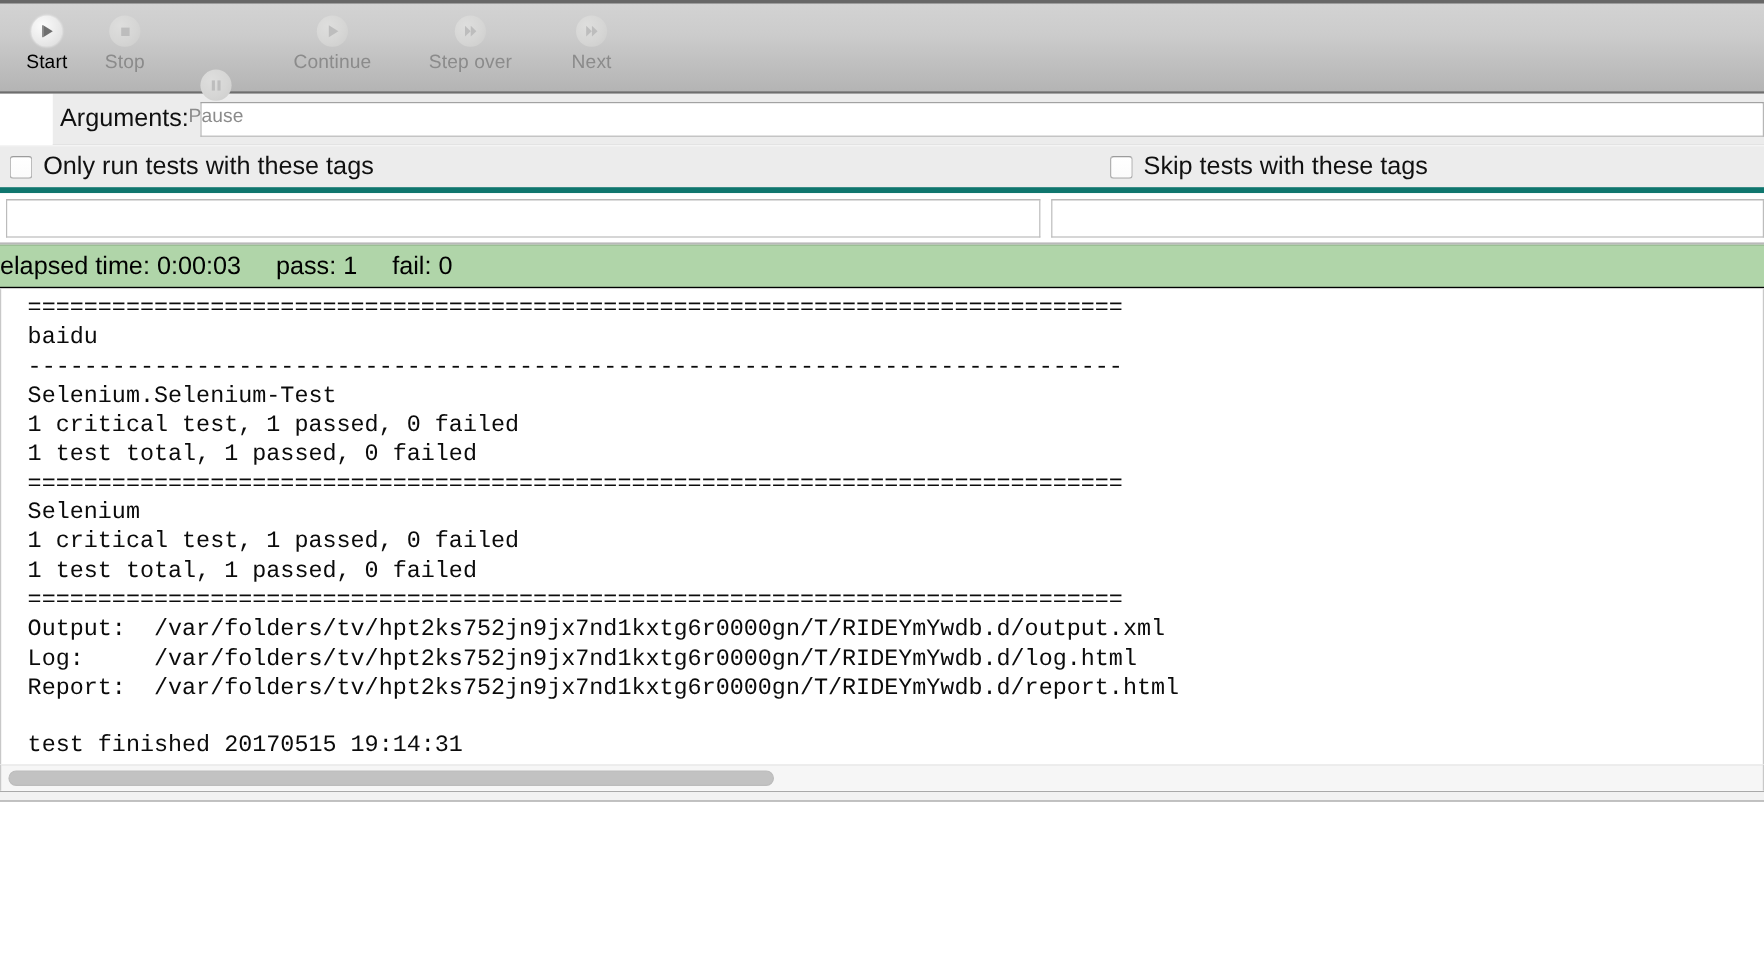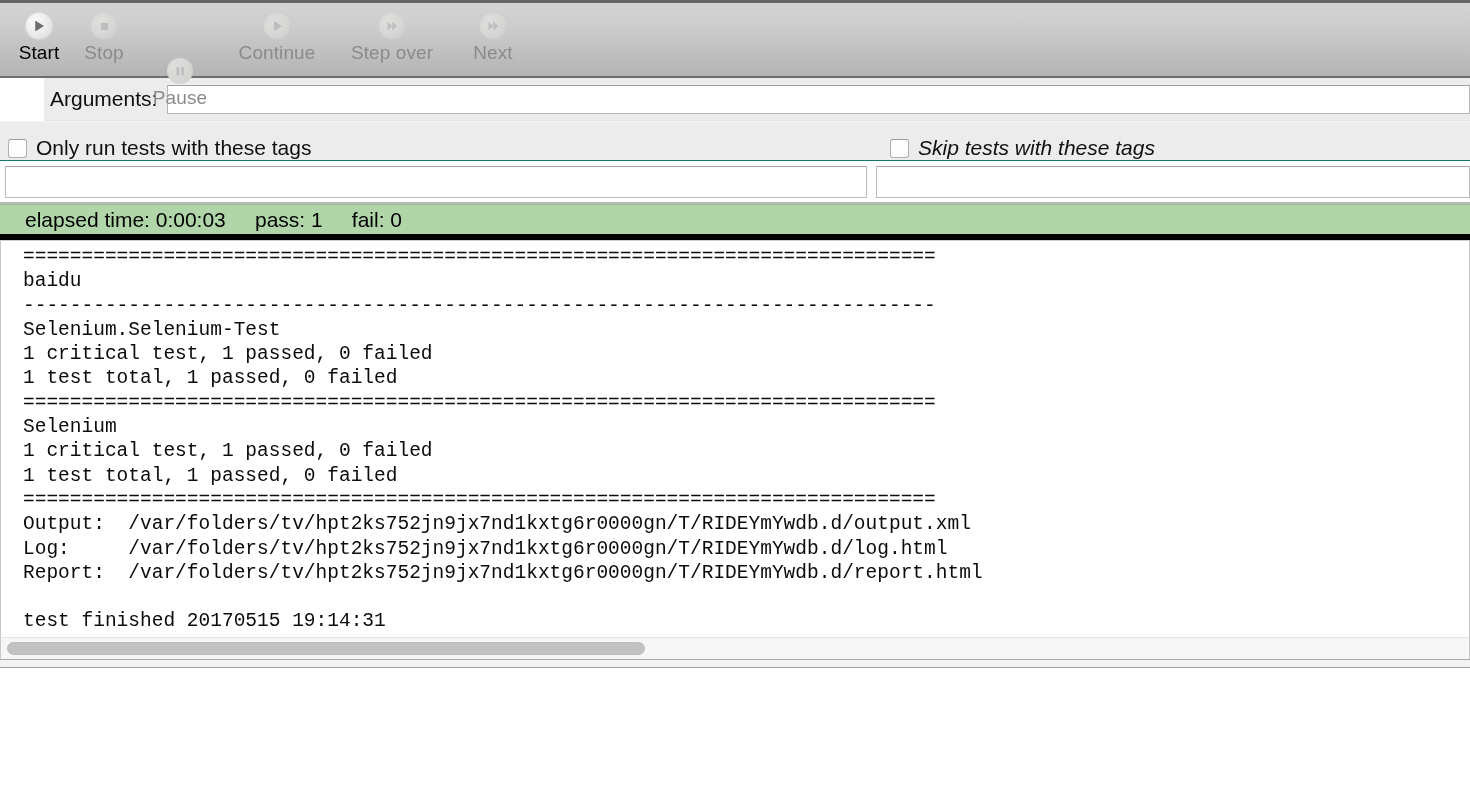--- a/index.html
+++ b/index.html
@@ -62,21 +62,21 @@
 
   .tool-icon.enabled {
     background: radial-gradient(circle at 35% 32%, #fbfbfb 0%, #eaeaea 55%, #d9d9d9 100%);
     box-shadow: 0 0 2px rgba(255,255,255,0.9);
   }
   .tool-icon.disabled {
     background: radial-gradient(circle at 35% 32%, #dededd 0%, #d6d6d5 55%, #cccccb 100%);
   }
 
   .tool-label {
-    font-size: 19px;
+    font-size: 16px;
     line-height: 20px;
     letter-spacing: 0.1px;
   }
   .tool-label.enabled  { color: #000000; }
   .tool-label.disabled { color: #8b8b8b; }
 
   
   .args-row {
     height: 43px;
     background: #ececec;
@@ -105,32 +105,33 @@
     padding: 0 4px;
     outline: none;
     margin-right: 0px;
   }
 
   
   .tags-check-row {
     height: 40px;
     background: #ececec;
     display: flex;
-    align-items: flex-end;
+    align-items: center;
     box-sizing: border-box;
     border-top: 1px solid #f5f5f5;
-    border-bottom: 1px solid #0f766e;
+    border-bottom: 5px solid #0f766e;
+    gap: 35px;
   }
   .tag-check-cell {
     display: flex;
     align-items: center;
     box-sizing: border-box;
   }
   .tag-check-cell.left  { width: 872px; padding-left: 8px; }
-  .tag-check-cell.right { flex: 1; padding-left: 18px; font-style: italic; }
+  .tag-check-cell.right { flex: 1; padding-left: 18px; }
 
   .checkbox {
     width: 19px;
     height: 19px;
     box-sizing: border-box;
     border: 1px solid #b0b0b0;
     border-top-color: #9c9c9c;
     border-radius: 3px;
     background: linear-gradient(to bottom, #ffffff 0%, #fbfbfb 100%);
     margin-right: 9px;
@@ -171,25 +172,24 @@
     font-size: 16px;
     padding: 0 4px;
     outline: none;
   }
 
   
   .status-bar {
     height: 36px;
     background: #b0d5a9;
     border-top: 1px solid #9bbf94;
-    border-bottom: 6px solid #000000;
-    display: flex;
-    align-items: center;
-    box-sizing: border-box;
-    padding-left: 25px;
+    border-bottom: 1px solid #000000;
+    display: flex;
+    align-items: center;
+    box-sizing: border-box;
   }
   .status-text {
     font-size: 21px;
     color: #000000;
     white-space: pre;
   }
 
   
   .console-wrap {
     background: #ffffff;

